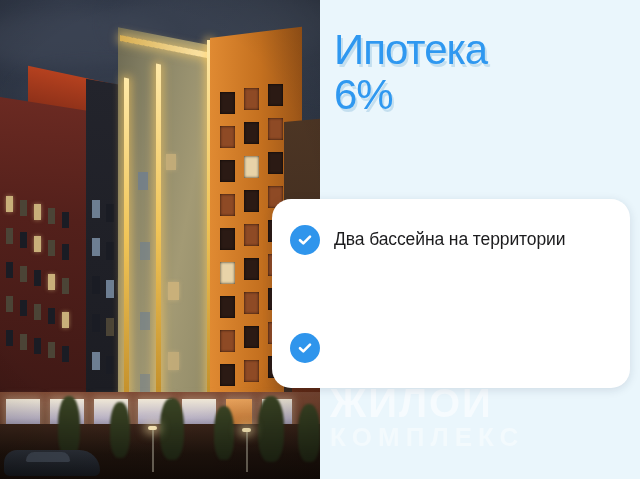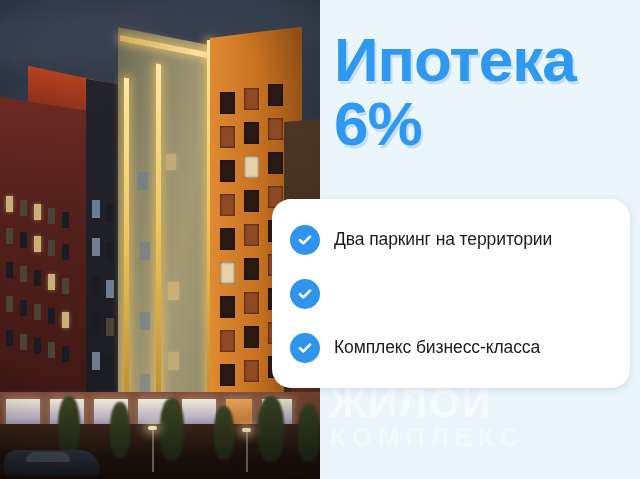--- a/index.html
+++ b/index.html
@@ -213,23 +213,23 @@
     left: 320px; top: 0;
     width: 320px; height: 479px;
     background: #eaf6fc;
   }
 
   .headline {
     position: absolute;
     left: 14px;
     top: 30px;
     width: 306px;
-    font-size: 62px;
+    font-size: 42px;
     line-height: 0.97;
-    font-weight: bold;
+    font-weight: normal;
     color: #2f98f0;
     letter-spacing: -1px;
     text-shadow: 2px 3px 0 rgba(150,195,225,.45);
     white-space: nowrap;
   }
   .headline .l2 {
     display: block;
     margin-top: 4px;
   }
 
@@ -445,35 +445,27 @@
   </div>
 
   <div class="card">
 
     <div class="feature-row">
       <span class="check-icon">
         <svg width="18" height="18" viewBox="0 0 18 18" aria-hidden="true">
           <path d="M4 9.2 L7.3 12.4 L14 5.6" fill="none" stroke="#ffffff" stroke-width="2.6" stroke-linecap="round" stroke-linejoin="round"></path>
         </svg>
       </span>
-      <span class="feature-label">Два паркинг на территории</span>
+      <span class="feature-label">Два бассейна на территории</span>
     </div>
 
     <div class="feature-row">
       <span class="check-icon">
         <svg width="18" height="18" viewBox="0 0 18 18" aria-hidden="true">
           <path d="M4 9.2 L7.3 12.4 L14 5.6" fill="none" stroke="#ffffff" stroke-width="2.6" stroke-linecap="round" stroke-linejoin="round"></path>
         </svg>
       </span>
     </div>
 
-    <div class="feature-row">
-      <span class="check-icon">
-        <svg width="18" height="18" viewBox="0 0 18 18" aria-hidden="true">
-          <path d="M4 9.2 L7.3 12.4 L14 5.6" fill="none" stroke="#ffffff" stroke-width="2.6" stroke-linecap="round" stroke-linejoin="round"></path>
-        </svg>
-      </span>
-      <span class="feature-label">Комплекс бизнесс-класса</span>
-    </div>
 
   </div>
 
 </div>
 
 </body></html>

